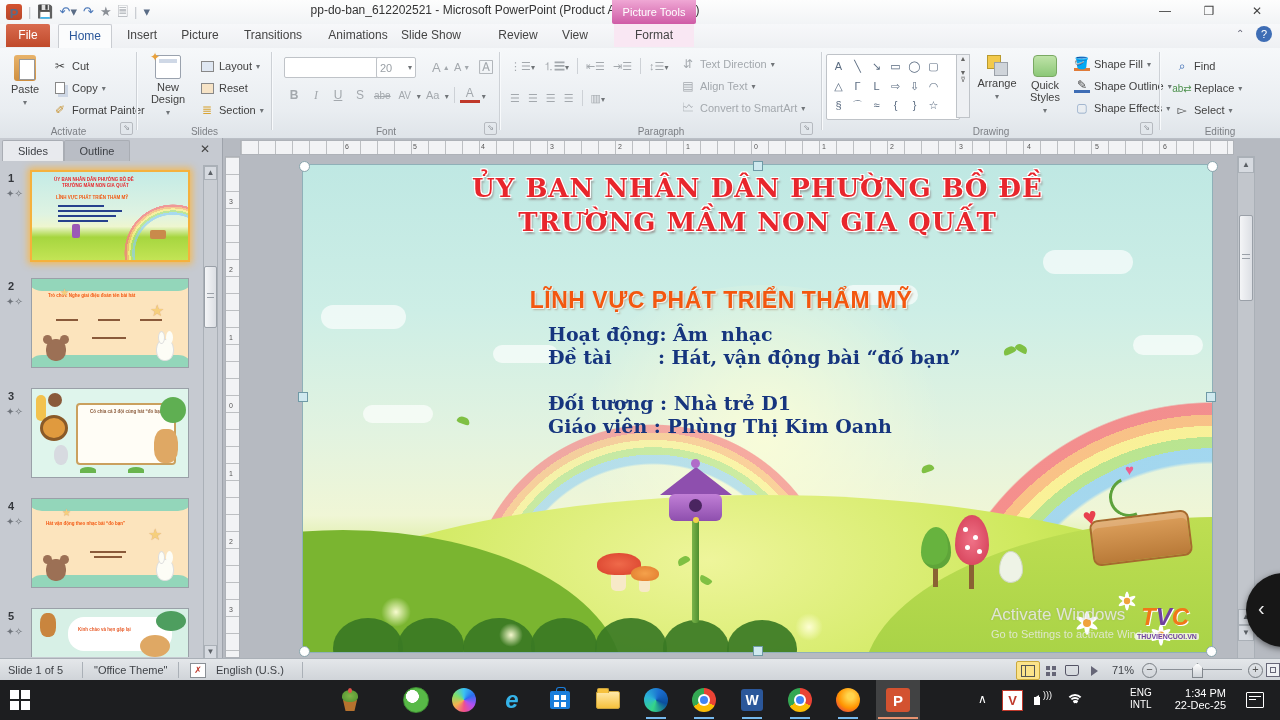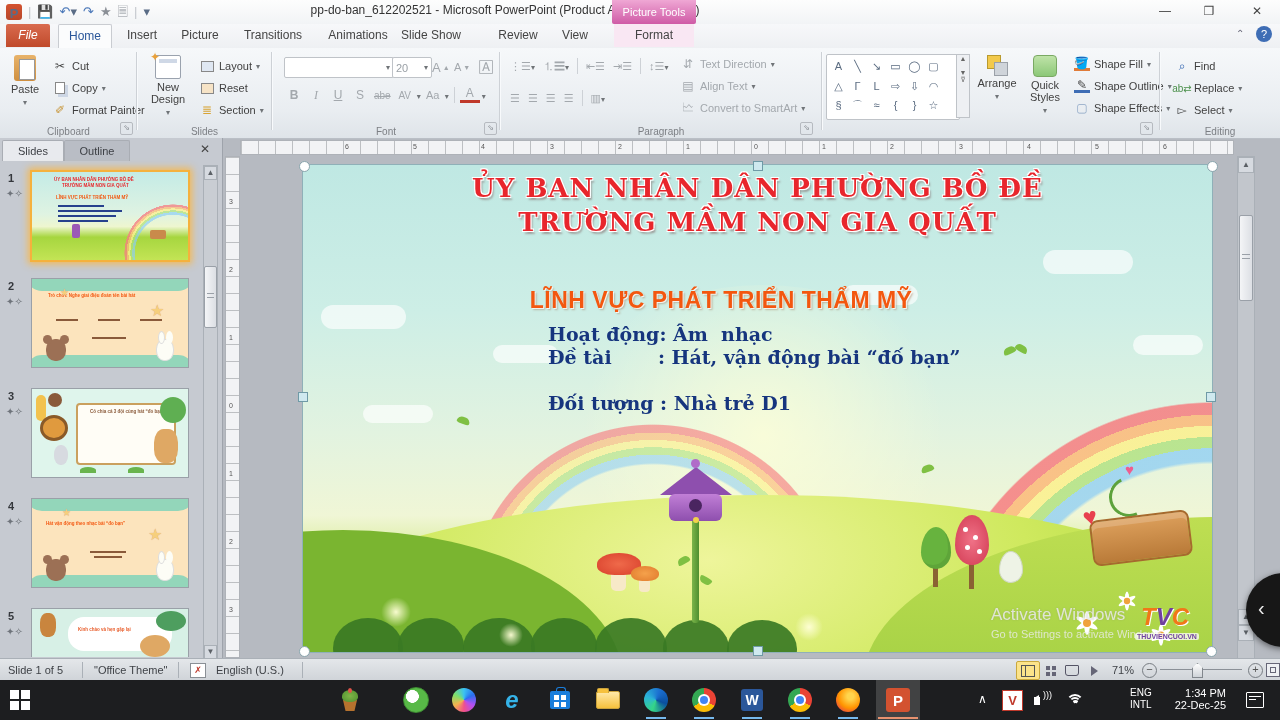--- a/index.html
+++ b/index.html
@@ -10,21 +10,21 @@
   .qat{position:absolute;top:2px;display:flex;align-items:center;gap:6px;height:20px;}
   .qat span{font-size:13px;line-height:20px;color:#5a6c86;}
   .ppt-logo{width:16px;height:16px;background:linear-gradient(#d35230,#b7472a);border-radius:3px;color:#fff;font-weight:bold;font-size:11px;text-align:center;line-height:16px;}
   #title-text{position:absolute;left:505px;top:3px;transform:translateX(-50%);font-size:12px;color:#333;white-space:nowrap;}
   #pt-label{position:absolute;left:612px;top:0;width:84px;height:24px;background:linear-gradient(#efa7d4,#cf5ba6);color:#fff;font-size:11px;text-align:center;line-height:24px;border-radius:0 0 2px 2px;}
   .winctl{position:absolute;top:2px;width:34px;height:18px;text-align:center;font-size:12px;color:#444;line-height:18px;}
   
   #tabrow{position:absolute;left:0;top:24px;width:1280px;height:24px;background:linear-gradient(#f7f8fa,#eef0f3);border-bottom:1px solid #d5d8dc;}
   .rtab{position:absolute;top:0;height:23px;line-height:23px;font-size:12px;color:#444;text-align:center;}
   .rtab.active{background:#fbfcfd;border:1px solid #c9ccd1;border-bottom:1px solid #fbfcfd;border-radius:2px 2px 0 0;color:#2b579a;}
-  .rtab.filetab{background:linear-gradient(#d96b4f,#c04a2b);color:#fff;border-radius:2px 2px 0 0;font-style:italic;}
+  .rtab.filetab{background:linear-gradient(#d96b4f,#c04a2b);color:#fff;border-radius:2px 2px 0 0;}
   .rtab.ctx{background:#f9e7f3;}
   
   #ribbon{position:absolute;left:0;top:48px;width:1280px;height:90px;background:linear-gradient(#f6f8fa,#e9edf1 70%,#dfe4e9);border-bottom:1px solid #babfc6;}
   .grp{position:absolute;top:0;height:90px;}
   .grp-label{position:absolute;bottom:1px;left:0;right:0;text-align:center;font-size:10px;color:#7c7f84;}
   .vsep{position:absolute;top:4px;height:78px;width:1px;background:#cdd1d6;box-shadow:1px 0 0 #f8fafc;}
   .bigbtn{position:absolute;top:5px;width:46px;text-align:center;font-size:11px;color:#3f3f3f;border-radius:3px;padding:2px 0;}
   .bigbtn .lbl{display:block;line-height:12px;}
   .smbtn{position:absolute;display:flex;align-items:center;gap:4px;font-size:11px;color:#3f3f3f;height:20px;white-space:nowrap;}
   .smbtn .ic{width:16px;height:16px;display:inline-flex;align-items:center;justify-content:center;font-size:12px;}
@@ -159,21 +159,21 @@
           <span class="ic">
             <i class="ic-sq" style="width:8px;height:10px;box-shadow:3px 3px 0 #cdd6e4;"></i>
           </span>
           <span>Copy</span>
           <span class="arrow">▾</span>
         </div>
       <div class="smbtn" style="left:52px;top:52px;">
           <span class="ic" style="color:#c79436;">✐</span>
           <span>Format Painter</span>
         </div>
-      <div class="grp-label">Clipboard</div>
+      <div class="grp-label">Activate</div>
       <div class="launcher" style="left:120px;">⇘</div>
       <div class="vsep" style="left:136px;"></div>
     </div>
 
     <div class="grp" style="left:137px;width:135px;">
       <div class="bigbtn" style="left:8px;">
         <span style="display:inline-block;width:24px;height:22px;background:#fff;border:1px solid #9aa2ae;border-radius:2px;position:relative;"><i style="position:absolute;left:-6px;top:-6px;color:#e9a13b;font-size:12px;font-style:normal;">✦</i><i style="position:absolute;left:3px;top:3px;width:18px;height:4px;background:#cfd8e6;"></i></span>
         <span class="lbl">New Design</span><span class="arrow">▾</span>
       </div>
       <div class="smbtn" style="left:62px;top:8px;">
@@ -196,21 +196,21 @@
         </div>
       <div class="grp-label">Slides</div>
       <div class="vsep" style="left:134px;"></div>
     </div>
 
     <div class="grp" style="left:272px;width:228px;">
       <div class="combo" style="left:12px;top:9px;width:102px;">
           <span></span>
           <span class="arrow">▾</span>
         </div>
-      <div class="combo" style="left:120px;top:9px;width:32px;">
+      <div class="combo" style="left:104px;top:9px;width:32px;">
           <span>20</span>
           <span class="arrow">▾</span>
         </div>
       <div class="smbtn dis" style="left:160px;top:9px;">
           <span style="font-size:13px;">A</span>
           <span style="font-size:7px;margin-left:-2px;">▲</span>
         </div>
       <div class="smbtn dis" style="left:182px;top:9px;">
           <span style="font-size:11px;">A</span>
           <span style="font-size:7px;margin-left:-2px;">▼</span>
@@ -304,20 +304,21 @@
       <div class="smbtn" style="left:252px;top:28px;">
           <span class="ic" style="border-bottom:3px solid #3e6db5;height:11px;">✎</span>
           <span>Shape Outline</span>
           <span class="arrow">▾</span>
         </div>
       <div class="smbtn" style="left:252px;top:50px;">
           <span class="ic" style="color:#8ea7c6;">▢</span>
           <span>Shape Effects</span>
           <span class="arrow">▾</span>
         </div>
+      <div class="grp-label">Drawing</div>
       <div class="launcher" style="left:318px;">⇘</div>
       <div class="vsep" style="left:337px;"></div>
     </div>
 
     <div class="grp" style="left:1160px;width:120px;">
       <div class="smbtn" style="left:14px;top:8px;">
           <span class="ic" style="color:#3e6db5;">⌕</span>
           <span>Find</span>
         </div>
       <div class="smbtn" style="left:14px;top:30px;">
@@ -522,20 +523,21 @@
         <i style="transform:rotate(120deg);"></i>
         <b></b>
       </div>
 
     <div id="sl-h1" style="top:8px;">ỦY BAN NHÂN DÂN PHƯỜNG BỒ ĐỀ</div>
     <div id="sl-h2" style="top:42px;">TRƯỜNG  MẦM NON GIA QUẤT</div>
     <div id="sl-sub" style="top:122px;">LĨNH VỰC PHÁT TRIỂN THẨM MỸ</div>
     <div class="bodyline" style="top:181px;">Đề tài       : Hát, vận động bài “đố bạn”</div>
     <div class="bodyline" style="top:158px;">Hoạt động: Âm  nhạc</div>
     <div class="bodyline" style="top:227px;">Đối tượng : Nhà trẻ D1</div>
+    <div class="bodyline" style="top:250px;">Giáo viên : Phùng Thị Kim Oanh</div>
 
     <div id="wm1">Activate Windows</div>
     <div id="wm2">Go to Settings to activate Windows</div>
 
     <div style="position:absolute;left:838px;top:438px;font-weight:bold;font-style:italic;font-size:24px;color:#f07818;text-shadow:1px 1px 0 #fff;">T<span style="color:#6f3fa0;">V</span><span style="color:#f07818;">C</span></div>
     <div style="position:absolute;left:832px;top:468px;font-size:7px;font-weight:bold;color:#6f3fa0;background:rgba(255,255,255,.75);padding:0 2px;border-radius:2px;">THUVIENCUOI.VN</div>
   </div>
 
   <div class="handle-ci" style="left:299px;top:161px;"></div>
   <div class="handle-sq" style="left:753px;top:161px;"></div>

